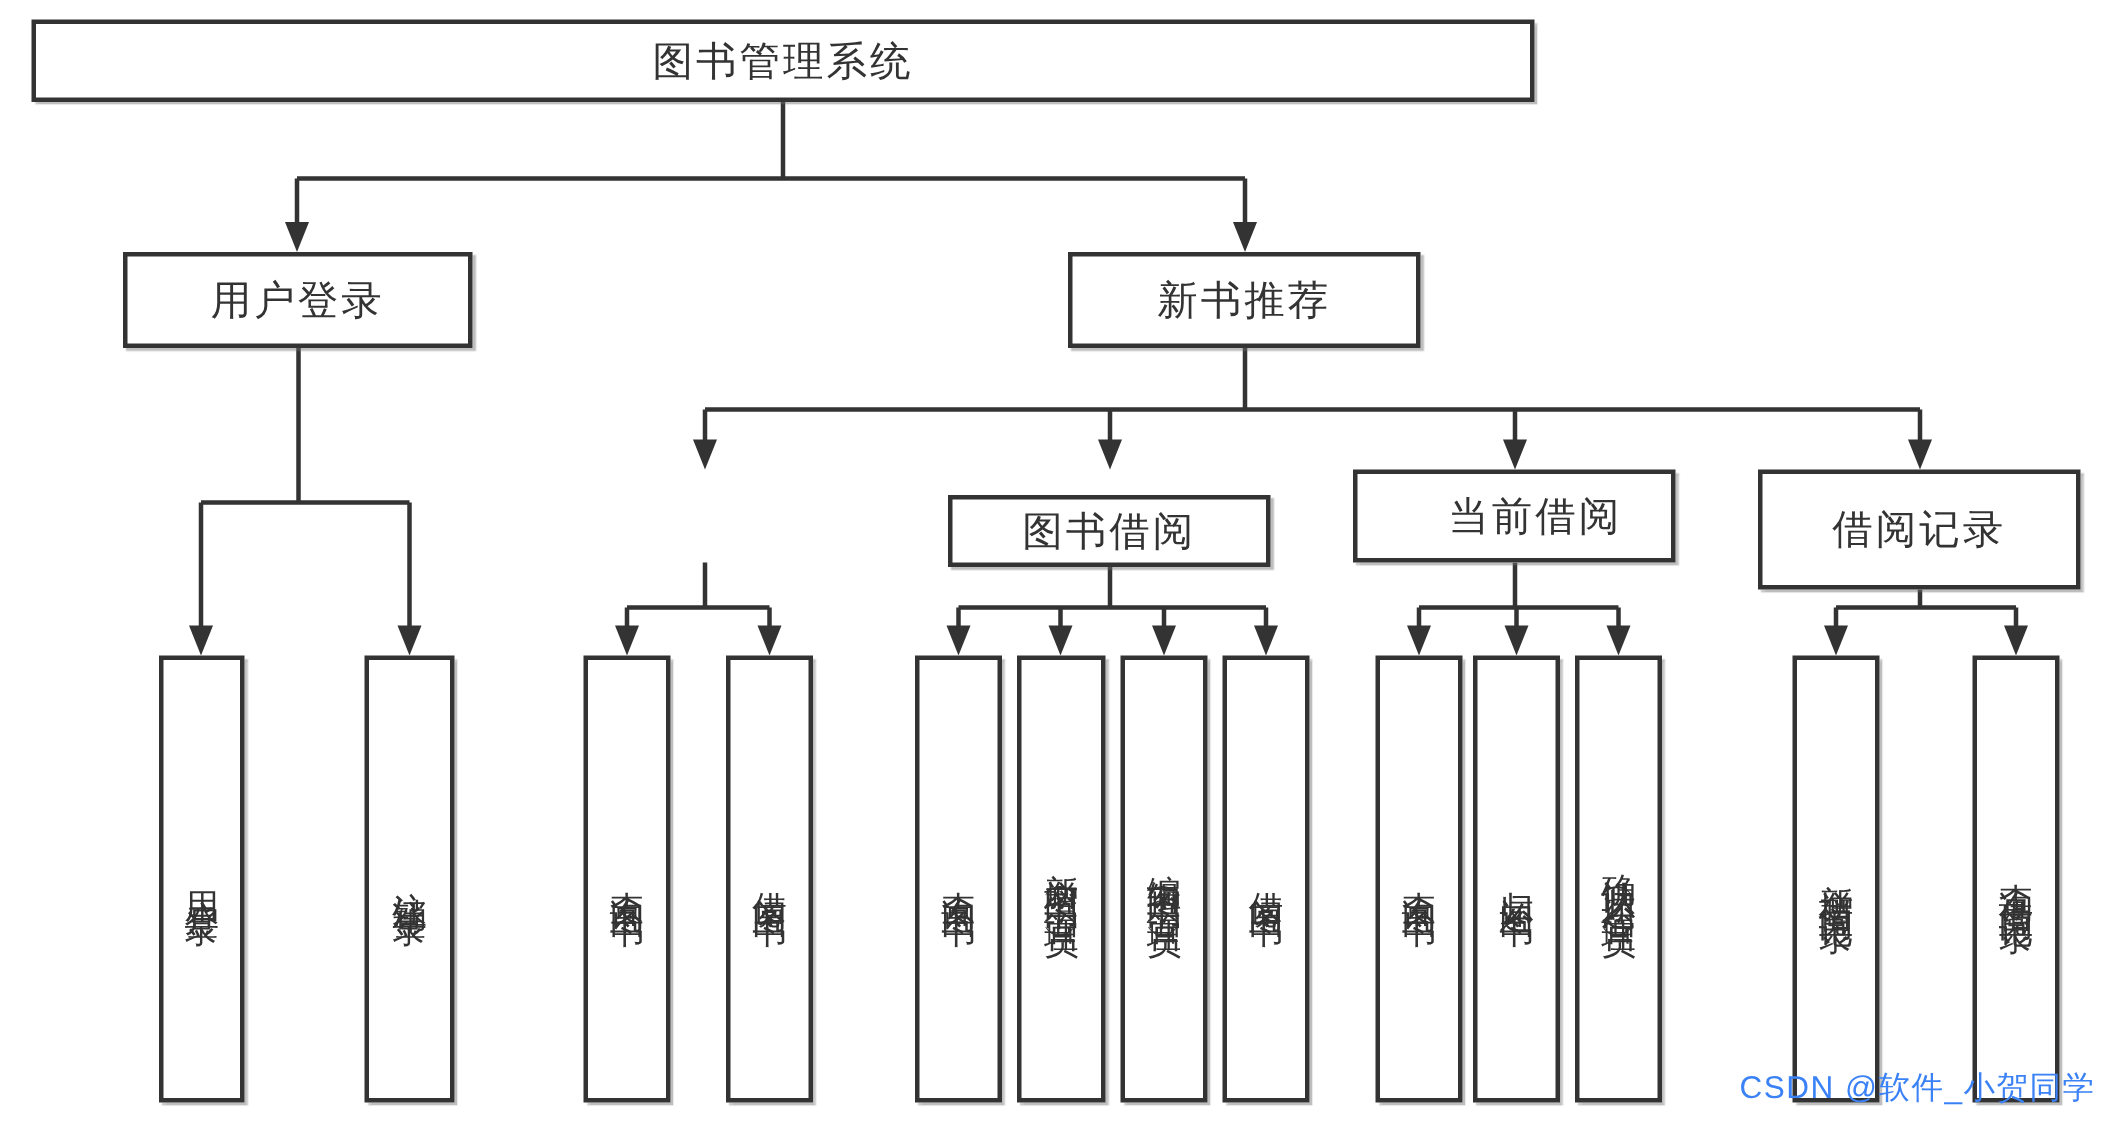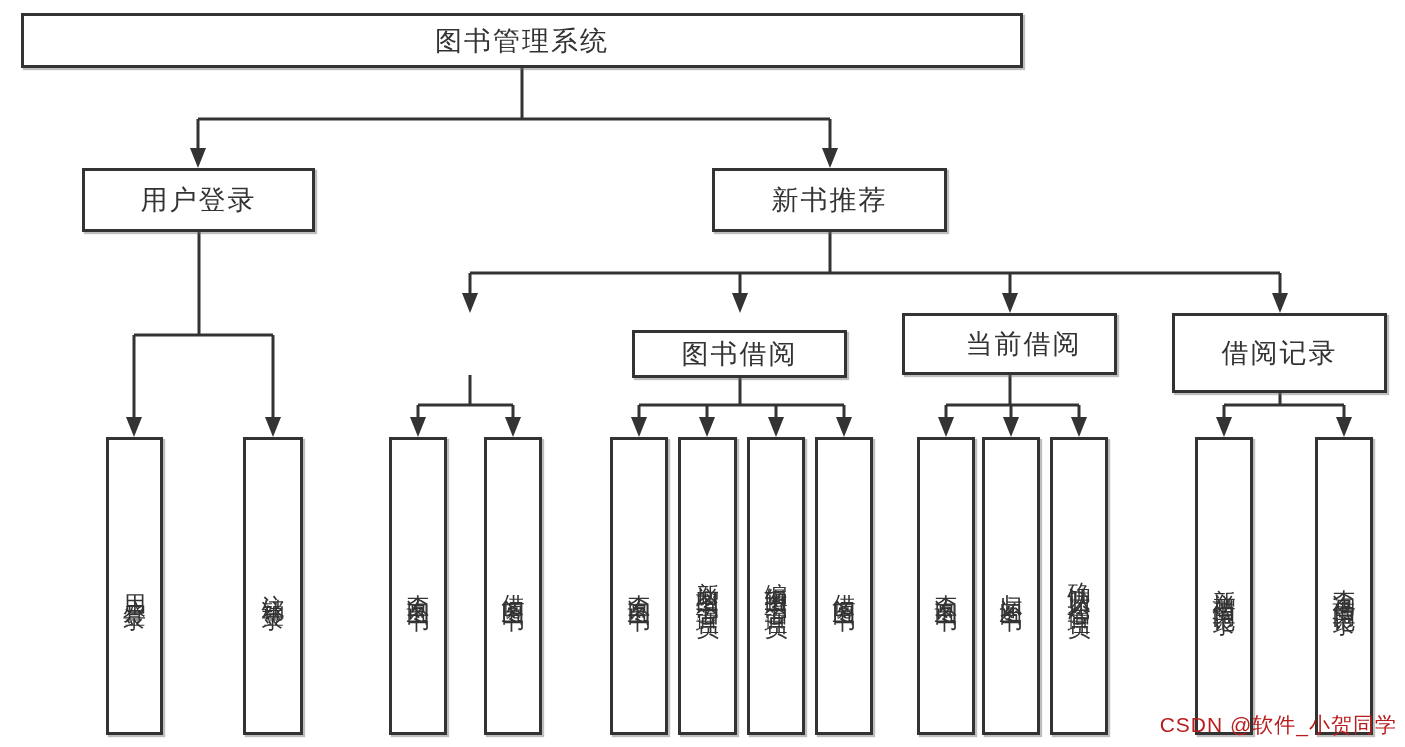--- a/index.html
+++ b/index.html
@@ -64,21 +64,21 @@
   .lf9  { left: 982px;  width: 58px; }
   .lf10 { left: 1050px; width: 58px; }
   .lf11 { left: 1195px; width: 58px; }
   .lf12 { left: 1315px; width: 58px; }
   .watermark {
     position: absolute;
     top: 711px;
     right: 8px;
     font-size: 21px;
     letter-spacing: 1px;
-    color: #b91c1c;
+    color: #3b82f6;
     white-space: nowrap;
   }
 </style>
 </head>
 <body>
 
 <div class="canvas">
 
   <svg class="connectors" width="1405" height="747" viewBox="0 0 1405 747">
 

